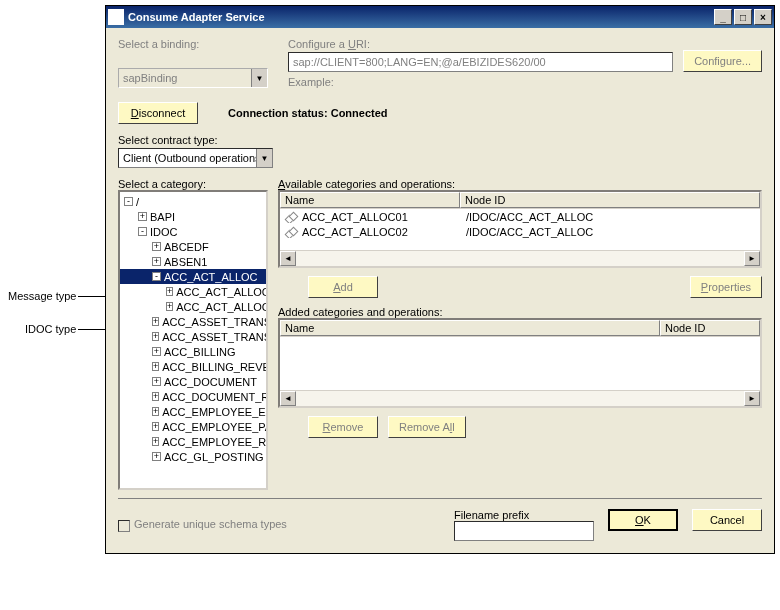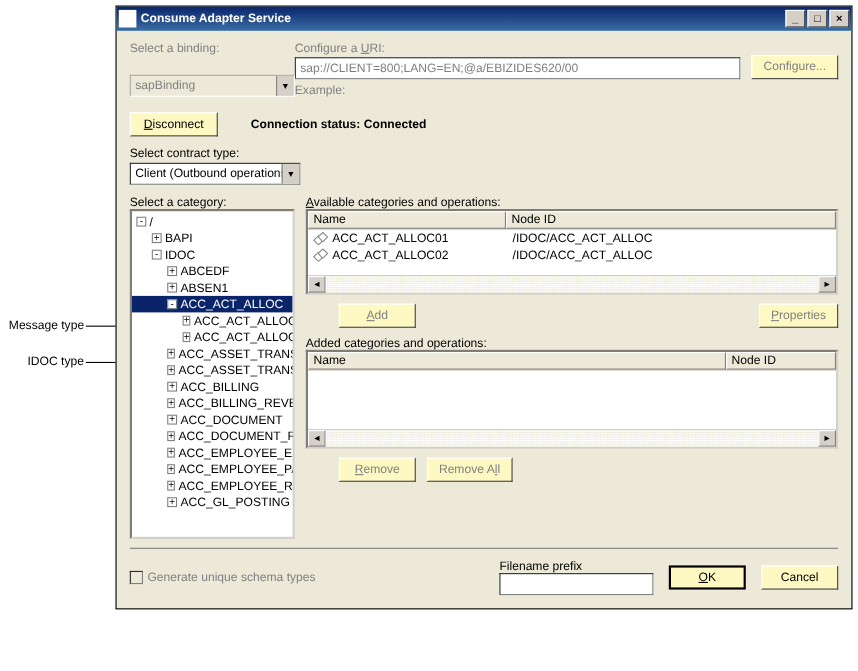--- a/index.html
+++ b/index.html
@@ -13,21 +13,21 @@
 .winbtn { width: 18px; height: 16px; background: #d4d0c8; border: 1px solid #fff; border-right-color:#404040; border-bottom-color:#404040; display:flex; align-items:center; justify-content:center; font-size:10px; font-family:Arial; color:#000; }
 .content { padding: 10px 12px 12px 12px; }
 .lbl { color: #808080; }
 .lbl u { text-decoration: underline; }
 .select-disabled { width: 150px; height: 20px; border: 1px inset #fff; background: #ece9d8; display: flex; align-items: center; padding: 0 4px; color: #808080; position: relative; margin-top:18px;}
 .select-arrow { position: absolute; right: 0; top: 0; width: 16px; height: 18px; background: #d4d0c8; border-left: 1px solid #808080; display:flex; align-items:center; justify-content:center; font-size:8px; color:#000;}
 .uri-input { flex: 1; height: 20px; border: 1px inset #808080; background: #ffffff; padding: 0 4px; display:flex; align-items:center; color:#808080; margin-top:2px; }
 .btn { height: 22px; padding: 0 10px; background: #fef9c3; border: 1px solid #fff; border-right-color:#404040; border-bottom-color:#404040; cursor:pointer; display:inline-flex; align-items:center; justify-content:center; min-width: 70px;}
 .btn.disabled { color: #808080; }
 .btn.default { border: 2px solid #000; padding: 0 9px; }
-.section-top { display:flex; }
+.section-top { display:flex; gap:20px; }
 .col1 { width: 150px; }
 .col2 { flex:1; }
 .conn-status { font-weight: bold; margin: 14px 0 10px 0; display:flex; align-items:center; }
 .select-enabled { width:155px; height:20px; border:1px inset #808080; background:#fff; display:flex; align-items:center; padding:0 4px; position:relative; margin-top:2px;}
 .search-row { display:flex; align-items:center; gap:6px; }
 .search-input { flex:1; height:20px; border:1px inset #808080; background:#fff; }
 .search-icon { width:18px; height:18px; border-radius:50%; border:1px solid #808080; display:flex; align-items:center; justify-content:center; font-size:9px; color:#808080;}
 .main-area { display:flex; gap:10px; margin-top:10px; }
 .tree-panel { width: 150px; }
 .tree { height: 300px; border: 2px inset #d4d0c8; background: #fff; overflow:hidden; font-size:11px; padding:2px 0; }
@@ -237,21 +237,21 @@
 
         <div class="btn-row">
           <button class="btn disabled" style="margin-left:30px;"><u>R</u>emove</button>
           <button class="btn disabled">Remove A<u>l</u>l</button>
         </div>
       </div>
     </div>
 
     <div class="bottom-bar">
       <label class="lbl"><span class="checkbox"></span><span>Generate unique schema types</span></label>
-      <div style="margin-left:auto; display:flex; align-items:center; gap:14px;">
+      <div style="margin-left:auto; display:flex; align-items:flex-start; gap:14px;">
         <div>
           <div>Filename prefix</div>
           <input class="prefix-input" style="">
         </div>
         <button class="btn default"><u>O</u>K</button>
         <button class="btn">Cancel</button>
       </div>
     </div>
   </div>
 </div>

